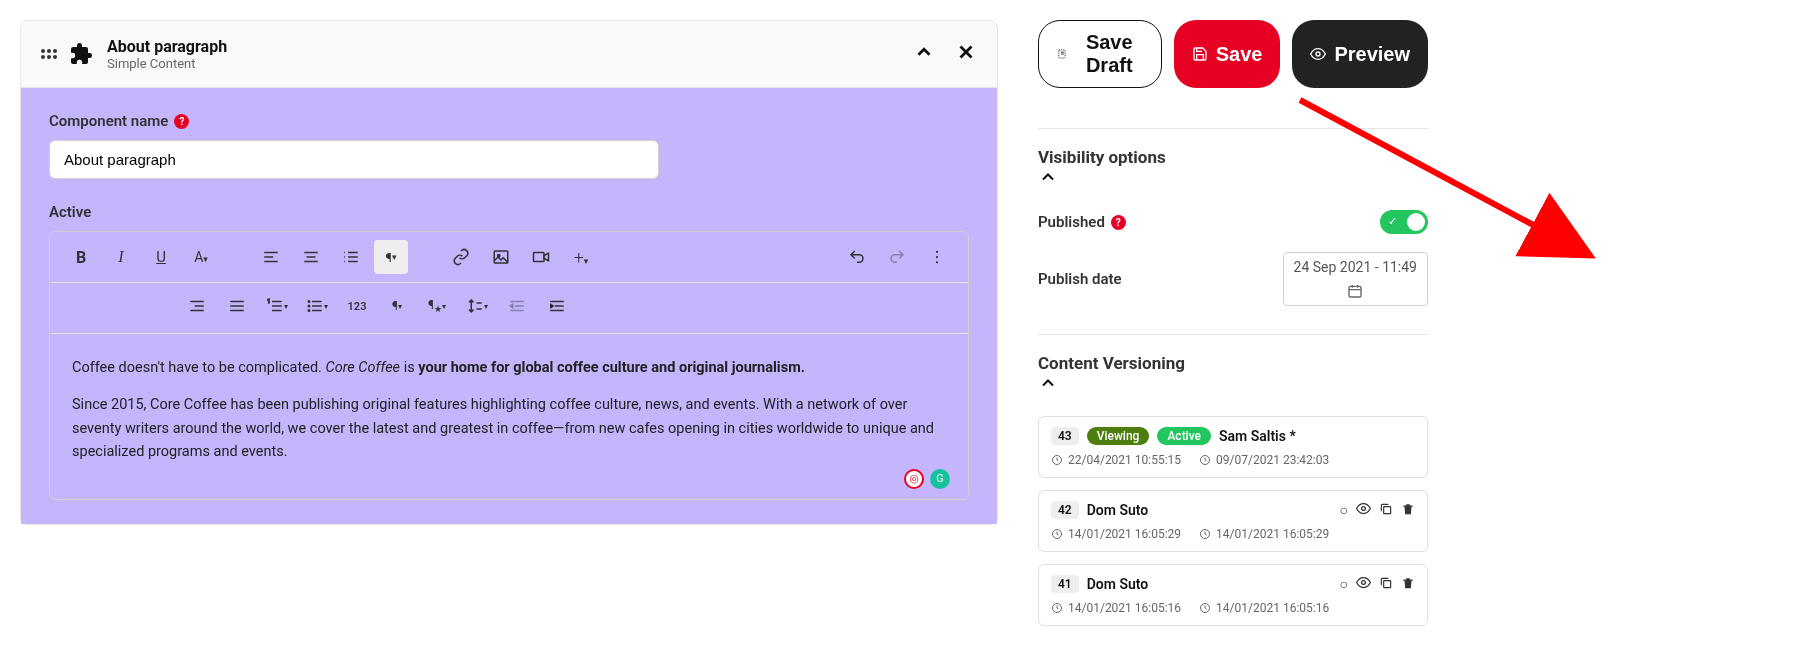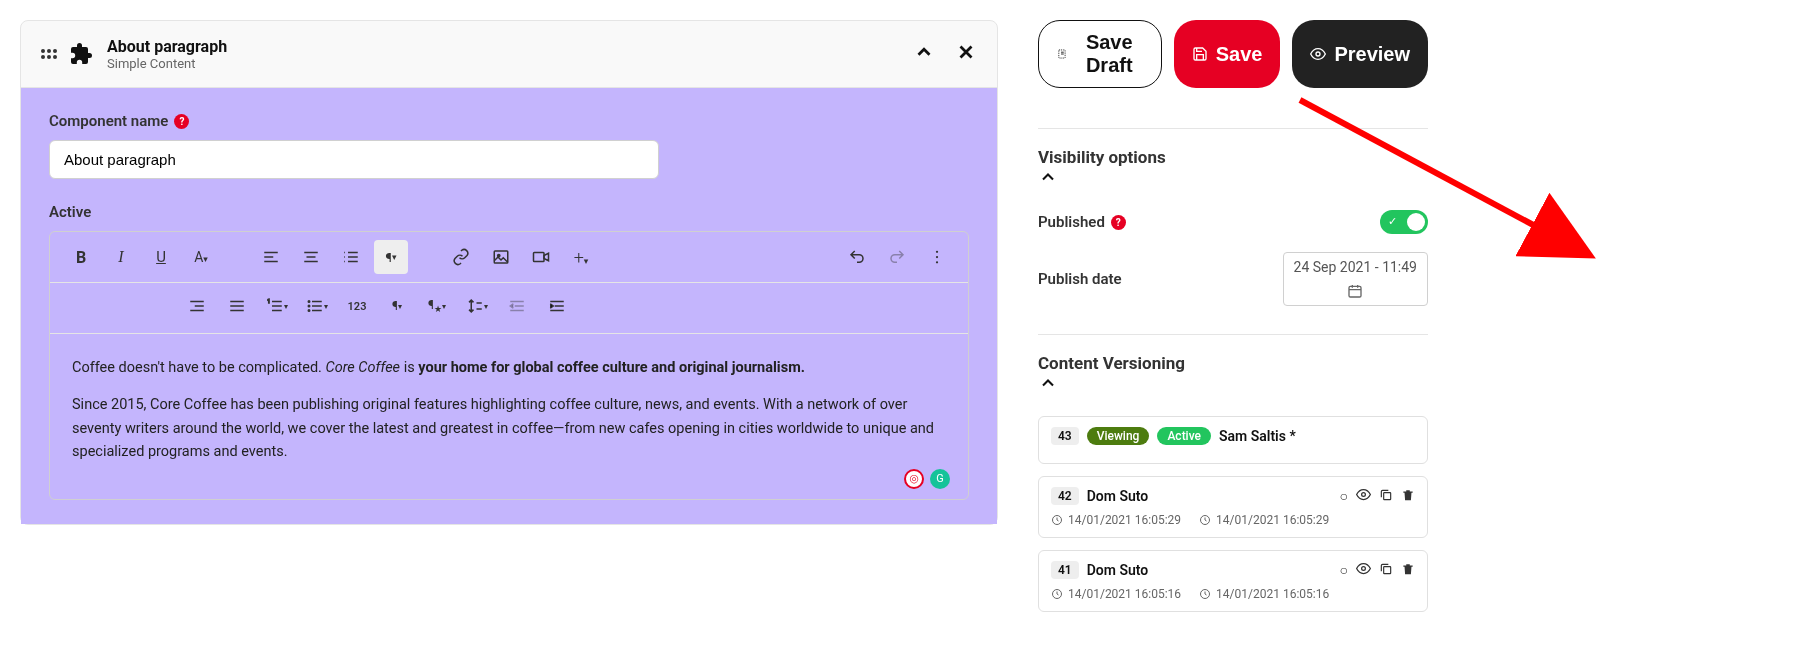--- a/index.html
+++ b/index.html
@@ -330,20 +330,30 @@
       </div>
       <div id="versions-list">
           <div class="version-card">
     <div class="version-top">
       <span class="ver-num">43</span>
       <span class="ver-badge red">Viewing</span>
               <span class="ver-badge green">Active</span>
       <span class="ver-name">Sam Saltis *</span>
 
     </div>
+    <div class="ver-dates">
+      <span><svg width="12" height="12" viewBox="0 0 24 24" fill="none" stroke="#666" stroke-width="2">
+                  <circle cx="12" cy="12" r="9"></circle>
+                  <path d="M12 7v5l3 2"></path>
+                </svg>22/04/2021 10:55:15</span>
+      <span><svg width="12" height="12" viewBox="0 0 24 24" fill="none" stroke="#666" stroke-width="2">
+                  <circle cx="12" cy="12" r="9"></circle>
+                  <path d="M12 7v5l3 2"></path>
+                </svg>09/07/2021 23:42:03</span>
+    </div>
           </div>
           <div class="version-card">
     <div class="version-top">
       <span class="ver-num">42</span>
 
       <span class="ver-name">Dom Suto</span>
       <div class="ver-actions">
       <span class="mini">○</span>
       <span class="mini"><svg width="15" height="15" viewBox="0 0 24 24" fill="none" stroke="#333" stroke-width="2">
                     <path d="M1 12s4-8 11-8 11 8 11 8-4 8-11 8-11-8-11-8z"></path>

